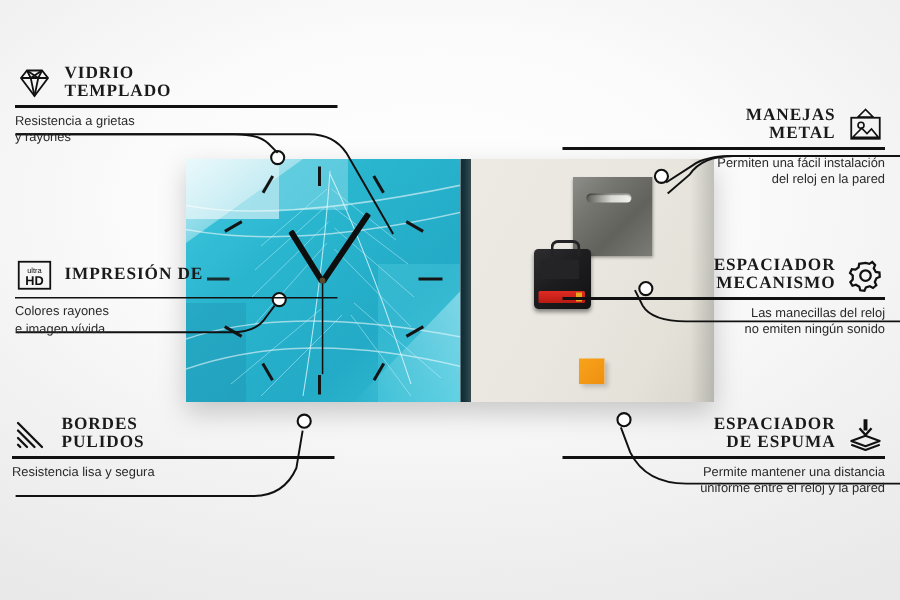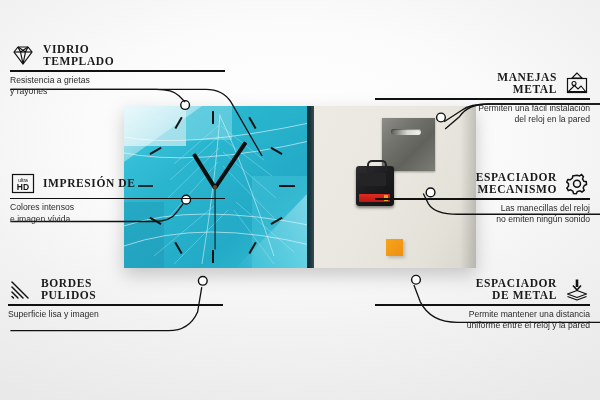--- a/index.html
+++ b/index.html
@@ -247,41 +247,41 @@
       <svg class="ico" viewBox="0 0 26 23">
         <rect x="2.5" y="2.5" width="21" height="18" fill="none" stroke="#111" stroke-width="1.2"></rect>
         <text x="13" y="10" text-anchor="middle" font-family="Liberation Sans, sans-serif" font-size="5" fill="#111">ultra</text>
         <text x="13" y="18" text-anchor="middle" font-family="Liberation Sans, sans-serif" font-size="8.5" font-weight="bold" fill="#111">HD</text>
       </svg>
       <div class="titles">
         <div class="t1">IMPRESIÓN DE</div>
       </div>
     </div>
     <div class="rule"></div>
-    <div class="desc">Colores intensos
+    <div class="desc">Colores rayones
 e imagen vívida</div>
   </div>
 
   <div class="feat left" style="left:8px;top:278px;">
     <div class="head">
       <svg class="ico" viewBox="0 0 26 23">
         <g stroke="#111" stroke-width="1.5" stroke-linecap="round">
           <path d="M4 4 L20 20"></path>
             <path d="M4 9 L15 20"></path>
           <path d="M4 14 L10 20"></path>
             <path d="M4 18.5 L5.5 20"></path>
         </g>
       </svg>
       <div class="titles">
         <div class="t1">BORDES</div>
         <div class="t2">PULIDOS</div>
       </div>
     </div>
     <div class="rule"></div>
-    <div class="desc">Superficie lisa y imagen</div>
+    <div class="desc">Resistencia lisa y segura</div>
   </div>
 
   <div class="feat right" style="left:375px;top:44px;margin-top:28px;">
     <div class="head">
       <div class="titles">
         <div class="t1">MANEJAS</div>
         <div class="t2">METAL</div>
       </div>
       <svg class="ico" viewBox="0 0 26 23">
         <path d="M13 1 L8 6 H18 Z" fill="none" stroke="#111" stroke-width="1.1"></path>
@@ -310,21 +310,21 @@
     </div>
     <div class="rule"></div>
     <div class="desc">Las manecillas del reloj
 no emiten ningún sonido</div>
   </div>
 
   <div class="feat right" style="left:375px;top:278px;">
     <div class="head">
       <div class="titles">
         <div class="t1">ESPACIADOR</div>
-        <div class="t2">DE METAL</div>
+        <div class="t2">DE ESPUMA</div>
       </div>
       <svg class="ico" viewBox="0 0 26 23">
         <g fill="none" stroke="#111" stroke-width="1.3" stroke-linejoin="round">
           <path d="M13 1.5 V 9" stroke-width="2.6"></path>
           <path d="M9 7.5 L13 12 L17 7.5" stroke-width="1.6"></path>
           <path d="M13 12.5 L22.5 16 L13 19.5 L3.5 16 Z"></path>
           <path d="M3.5 18.5 L13 22 L22.5 18.5"></path>
         </g>
       </svg>
     </div>

